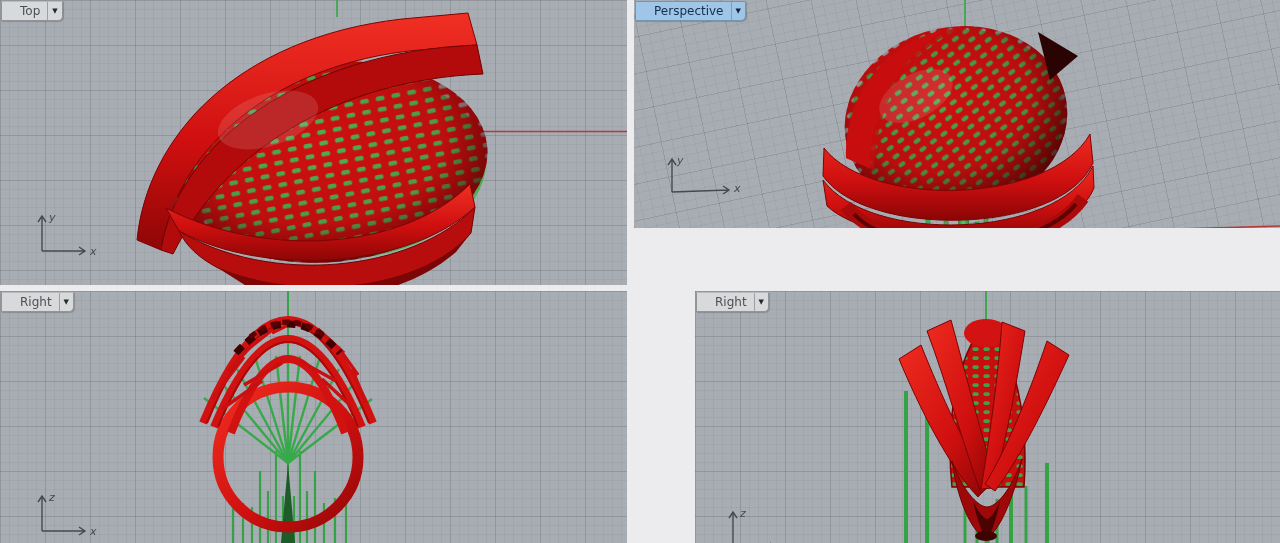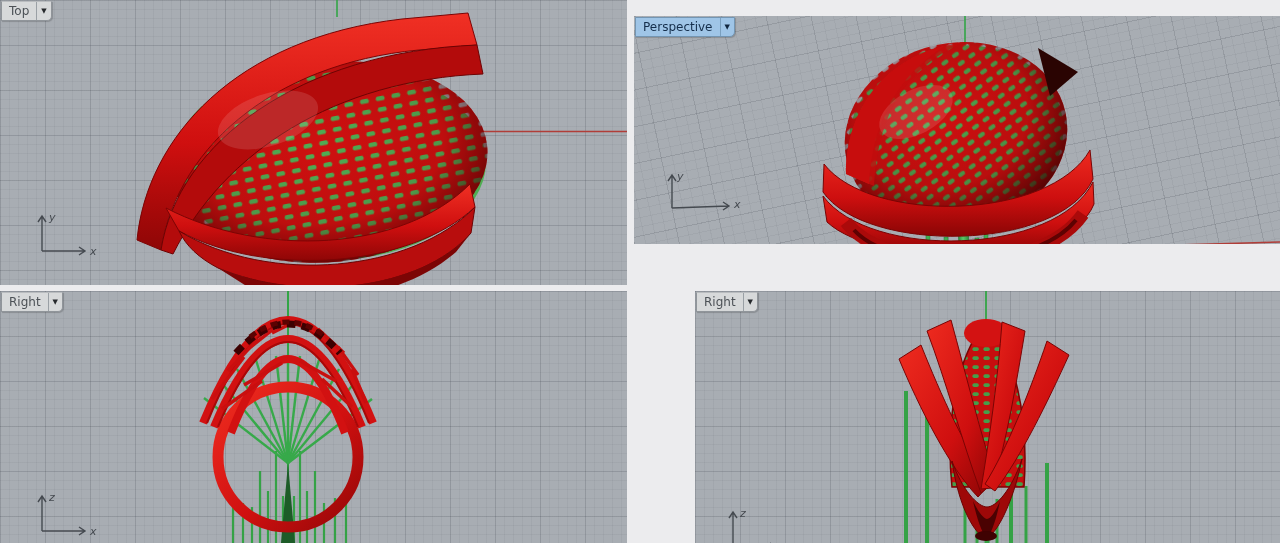--- a/index.html
+++ b/index.html
@@ -13,30 +13,30 @@
       repeating-linear-gradient(to bottom, rgba(40,45,55,0.05) 0 1px, transparent 1px 9px);
   }
   .viewport.persp{
     background-image:
       repeating-linear-gradient(78deg,  rgba(40,45,55,0.10) 0 1px, transparent 1px 44px),
       repeating-linear-gradient(168deg, rgba(40,45,55,0.10) 0 1px, transparent 1px 36px),
       repeating-linear-gradient(78deg,  rgba(40,45,55,0.05) 0 1px, transparent 1px 11px),
       repeating-linear-gradient(168deg, rgba(40,45,55,0.05) 0 1px, transparent 1px 9px);
   }
   #vp-top        {left:0;   top:0;   width:627px;height:285px;}
-  #vp-perspective{left:634px;top:16px;  width:646px;height:228px;}
+  #vp-perspective{left:634px;top:0;  width:646px;height:228px;}
   #vp-front      {left:0;   top:291px;width:627px;height:252px;}
   #vp-right      {left:667px;top:291px;width:646px;height:268px;margin-left:28px;}
 
   .model-svg{position:absolute;left:0;top:0;}
 
   
   .vp-tab{position:absolute;top:1px;left:1px;display:flex;align-items:stretch;height:18px;
     background:#d7d9da;border:1px solid #90959a;border-top-color:#b9bcbf;border-radius:0 0 5px 0;
-    font-size:12px;color:#4c5156;z-index:5;box-shadow:1px 1px 1px rgba(0,0,0,0.18);cursor:pointer;}
+    font-size:12px;color:#4c5156;z-index:5;box-shadow:1px 1px 1px rgba(0,0,0,0.18);cursor:pointer;padding-left:11px;}
   .vp-tab .tab-label{display:flex;align-items:center;padding:0 7px 1px 7px;}
   .vp-tab .tab-arrow{display:flex;align-items:center;padding:0 4px 0 4px;border-left:1px solid #9aa0a5;
     font-size:7px;color:#26292c;}
   .vp-tab.active{background:var(--active-tab-blue,#9fc5e7);border-color:#7395b2;color:#152e4b;}
   .vp-tab.active .tab-arrow{border-left-color:#7ba0bf;color:#10253d;}
 
   
   .axis-ind{position:absolute;z-index:4;pointer-events:none;}
 </style>
 </head>

